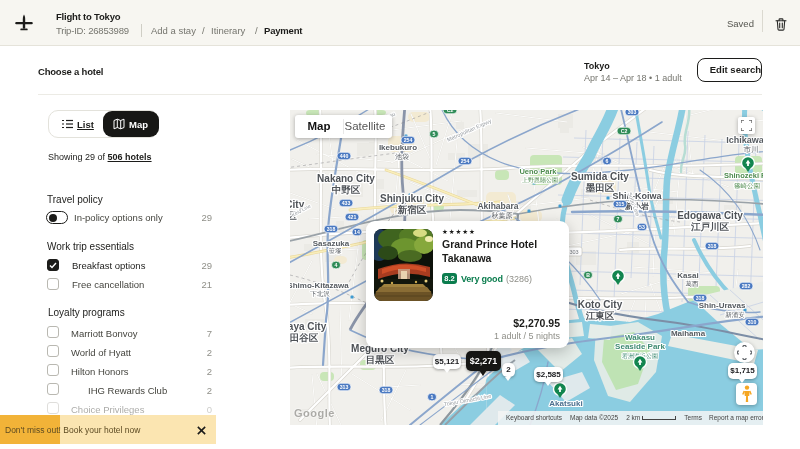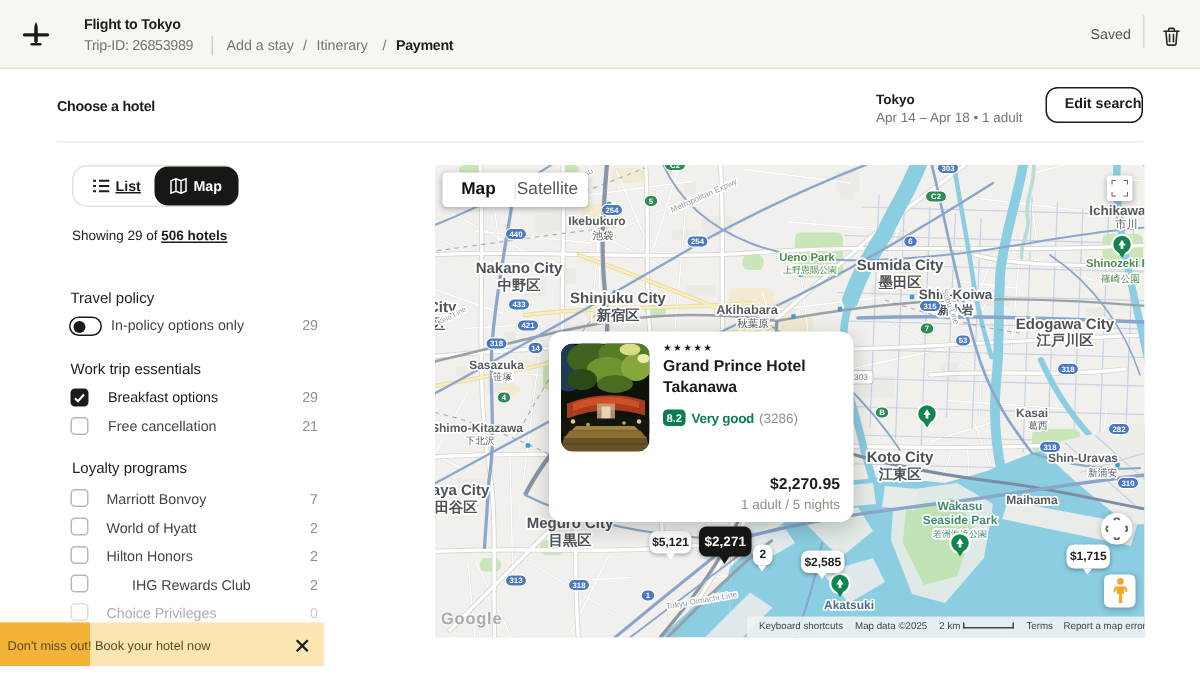--- a/index.html
+++ b/index.html
@@ -649,21 +649,21 @@
  <path d="M2.2 6 L0.8 9.5 M7.8 6 L9.2 9.5" stroke="#f5a623" stroke-width="1.4"></path>
 </svg>
 
 <div class="abs" style="left:208px;top:301px;width:265px;height:14px;background:rgba(245,245,245,.85);font-size:6.5px;color:#444;line-height:14px;white-space:nowrap">
 <span style="margin-left:8px">Keyboard shortcuts</span><span style="margin-left:8px">Map data ©2025</span><span style="margin-left:8px">2 km</span><span style="display:inline-block;width:34px;height:4px;border:1px solid #444;border-top:none;margin-left:2px"></span><span style="margin-left:8px">Terms</span><span style="margin-left:7px">Report a map error</span>
 </div>
 <div class="abs" style="left:4px;top:297px;font-size:11px;font-weight:bold;color:#abaaa6;letter-spacing:0.5px;text-shadow:0 0 2px #fff,0 0 2px #fff">Google</div>
 
 <div class="pill" style="left:143px;top:244px;width:28px;height:15px;font-size:8px;line-height:15px">$5,121</div>
 <div class="pill" style="left:244px;top:257px;width:29px;height:15px;font-size:8px;line-height:15px">$2,585</div>
-<div class="pill" style="left:421px;top:253px;width:29px;height:16px;font-size:8px;line-height:16px">$1,715</div>
+<div class="pill" style="left:438px;top:253px;width:29px;height:16px;font-size:8px;line-height:16px">$1,715</div>
 <div class="pill" style="left:212px;top:253px;width:13px;height:14px;font-size:8px;line-height:14px;">2</div>
 <div class="pill" style="left:176px;top:241px;width:35px;height:20px;font-size:9px;line-height:20px;background:#171715;color:#fff">$2,271</div>
 <div class="abs" style="left:189px;top:260px;width:0;height:0;border-left:4.5px solid transparent;border-right:4.5px solid transparent;border-top:6px solid #171715"></div>
 
 <div class="abs" style="left:76px;top:111px;width:203px;height:127px;background:#fff;border-radius:9px;box-shadow:0 4px 14px rgba(0,0,0,.22)"></div>
 <svg class="abs" style="left:84px;top:119px;border-radius:8px" width="59" height="72" viewBox="0 0 59 72">
  <rect width="59" height="72" fill="#0d120a"></rect>
  <ellipse cx="5" cy="16" rx="12" ry="16" fill="#1d3a57"></ellipse>
  <ellipse cx="20" cy="10" rx="16" ry="11" fill="#3f641f"></ellipse>
  <ellipse cx="42" cy="7" rx="17" ry="10" fill="#557c26"></ellipse>

